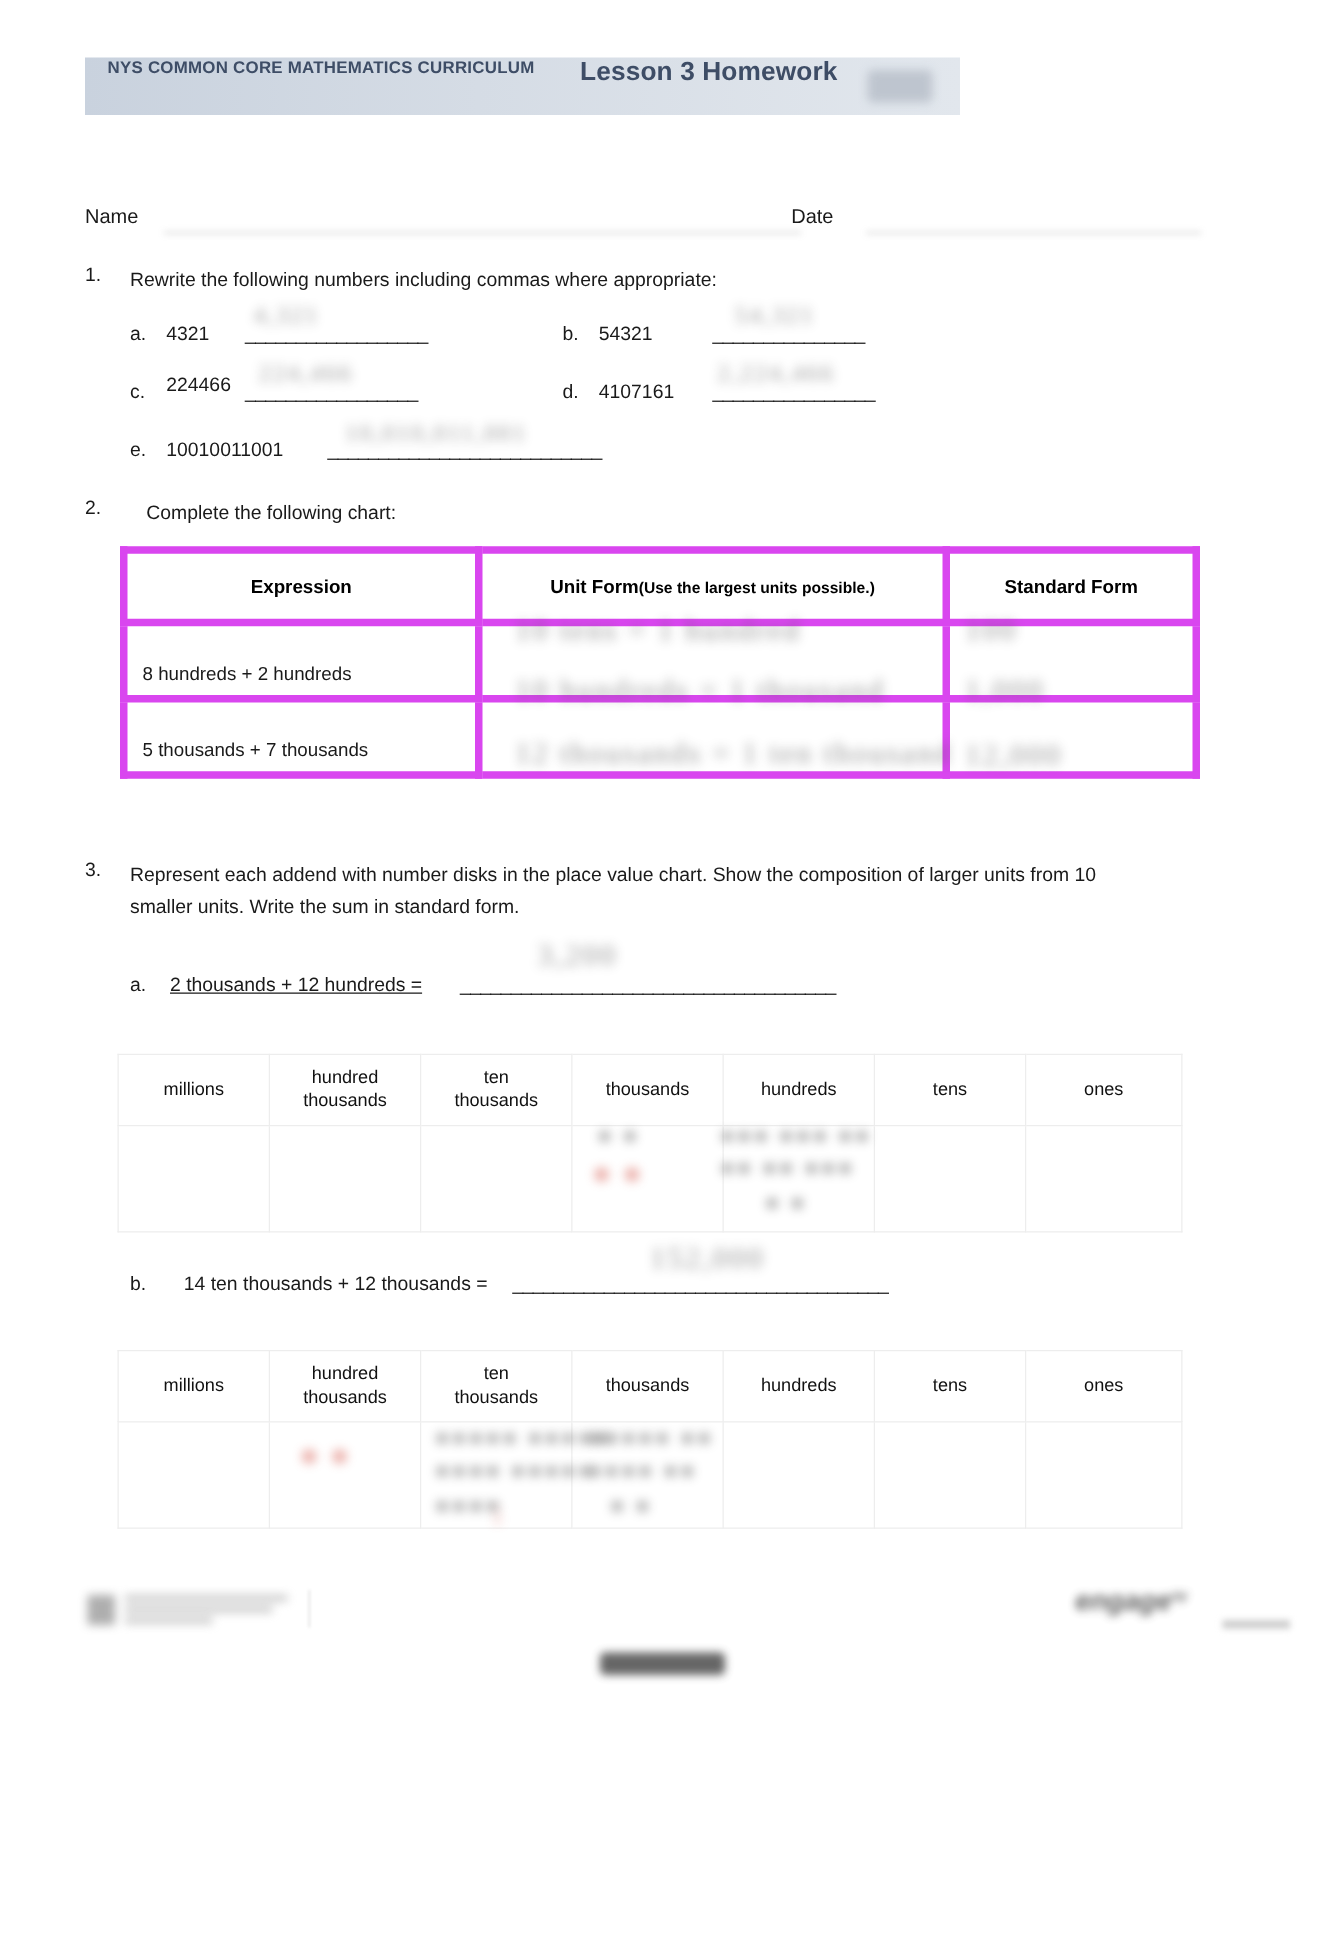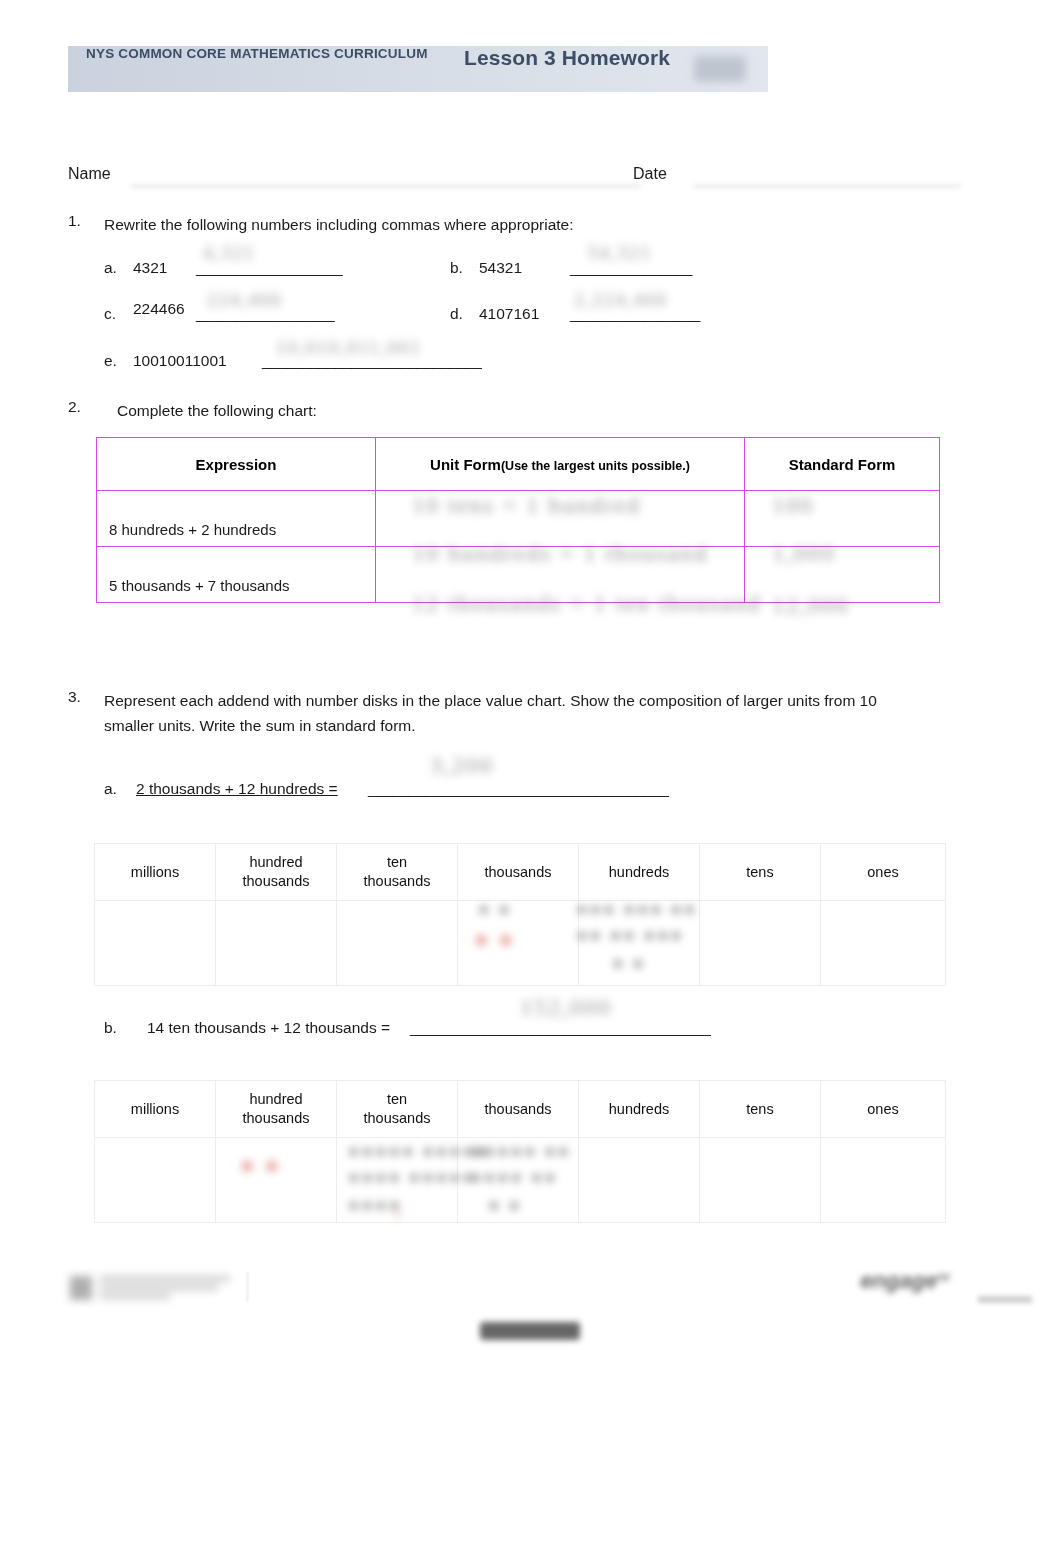--- a/index.html
+++ b/index.html
@@ -112,21 +112,21 @@
   
   .chart2 {
     position: absolute;
     left: 96px;
     top: 437px;
     width: 840px;
     border-collapse: collapse;
     table-layout: fixed;
   }
   .chart2 th, .chart2 td {
-    border: 1px solid #d946ef;
+    border: 6px solid #d946ef;
     padding: 0;
     vertical-align: middle;
   }
   .chart2 th {
     height: 52px;
     font-size: 15px;
     font-weight: bold;
     text-align: center;
     color: #000;
   }

